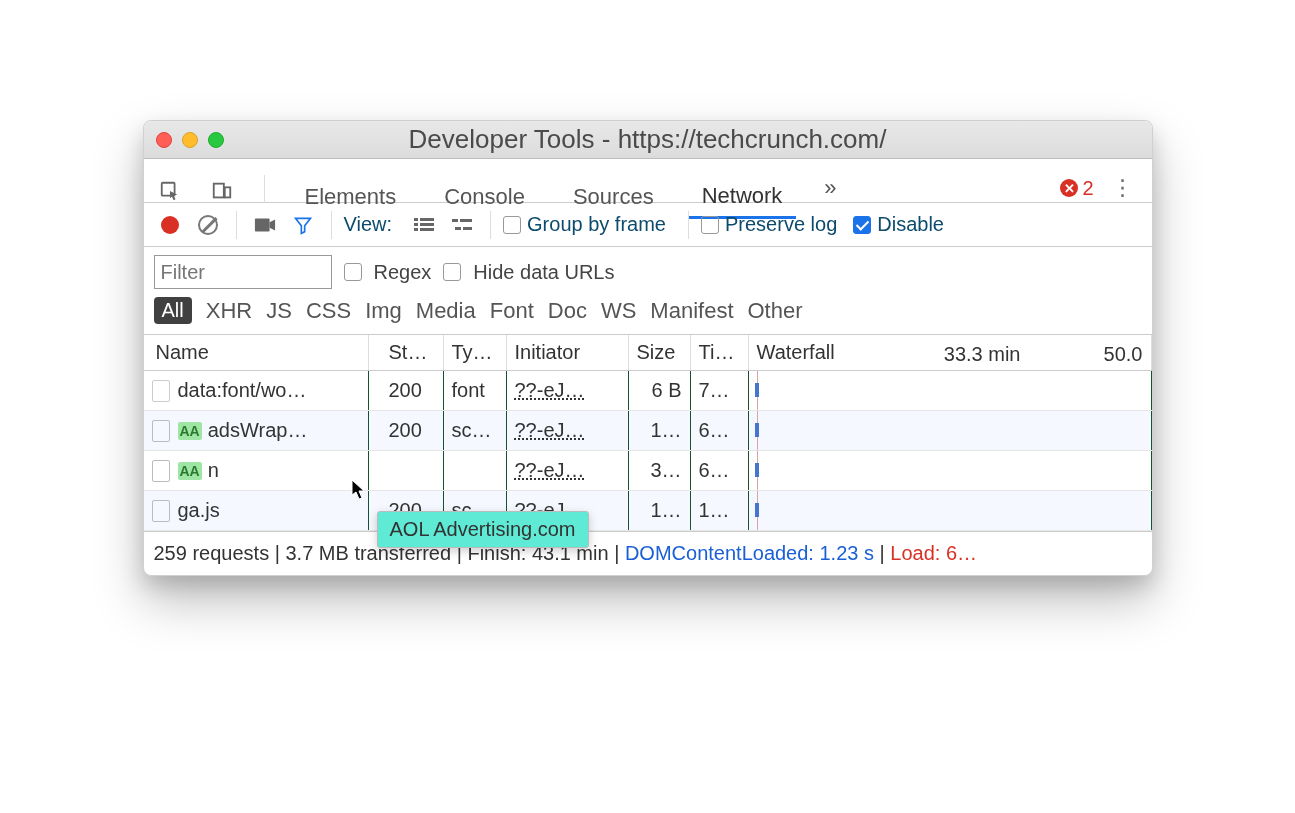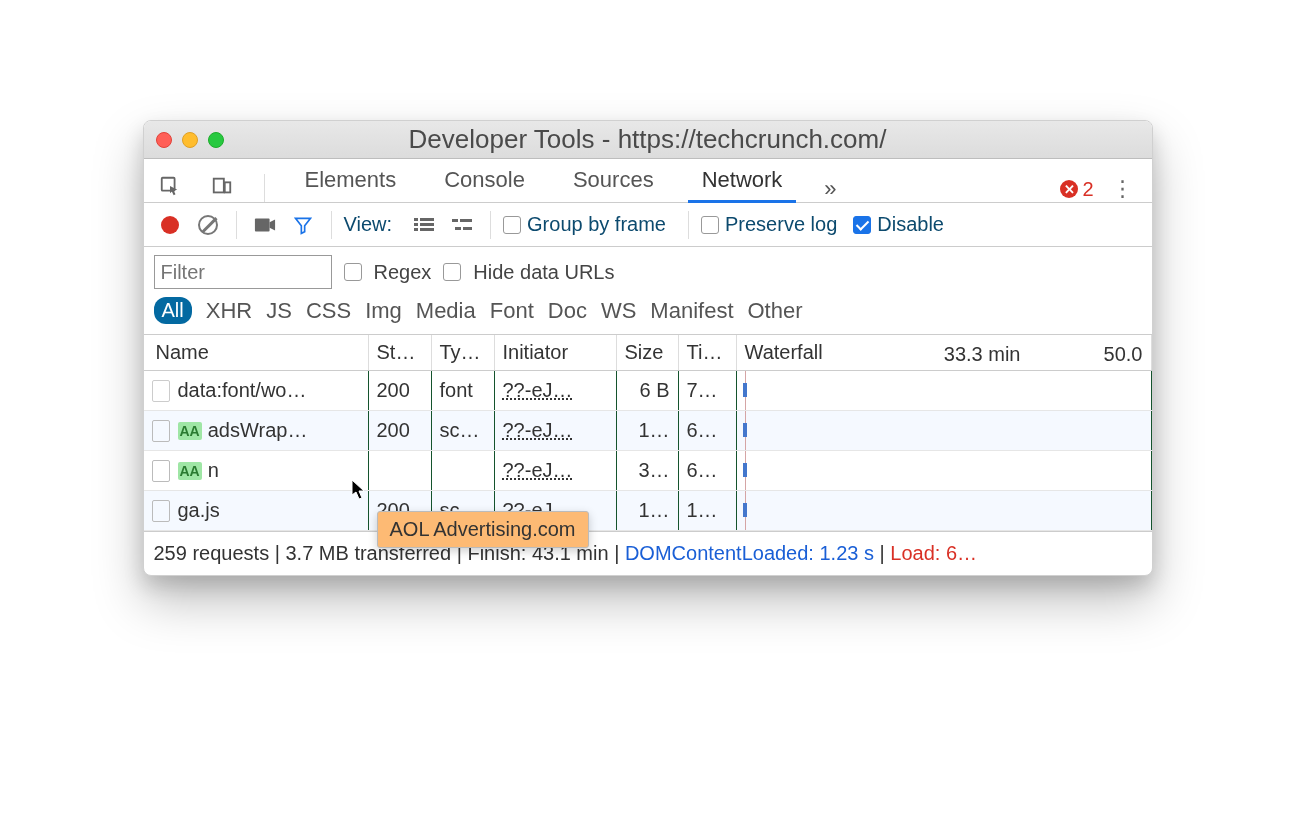--- a/index.html
+++ b/index.html
@@ -34,22 +34,22 @@
 .traffic { display:flex; gap:10px; margin-left:12px; }
 .traffic span { width:16px; height:16px; border-radius:50%; display:block; }
 .tclose{background:#ff5f57;border:1px solid #e14239;}
 .tmin{background:#ffbd2e;border:1px solid #e0a024;}
 .tmax{background:#28c940;border:1px solid #1dad2b;}
 .title {
   position:absolute; left:0; right:0; text-align:center;
   font-size:26px; color:#4a4a4a; pointer-events:none;
 }
 .tabbar {
-  height:44px; border-bottom:1px solid #ccc; display:flex; align-items:flex-end;
-  padding:0 10px; gap:20px; font-size:22px; color:#555;
+  height:44px; border-bottom:1px solid #ccc; display:flex; align-items:flex-start;
+  padding:16px 10px; gap:20px; font-size:22px; color:#555;
 }
 .icon-btn { width:32px; height:32px; display:flex; align-items:center; justify-content:center; color:#666;}
 .vdiv { width:1px; height:28px; background:#ddd; margin:0 6px;}
 .tab { padding:0 14px; height:44px; display:flex; align-items:center; cursor:pointer; color:#555;}
 .tab.active { color:#333; border-bottom:3px solid #1a73e8; height:44px; margin-bottom:-1px;}
 .more-tabs { font-size:22px; color:#555; padding:0 8px;}
 .tabbar-right { margin-left:auto; display:flex; align-items:center; gap:10px;}
 .err-badge { display:flex; align-items:center; gap:4px; color:#d93025; font-size:20px;}
 .err-dot { width:18px;height:18px;border-radius:50%;background:#d93025;color:#fff;font-size:13px;display:flex;align-items:center;justify-content:center;font-weight:bold;}
 .kebab { font-size:22px; color:#666; padding:0 8px;}
@@ -70,45 +70,45 @@
 .filterbar {
   padding:8px 10px 2px 10px; display:flex; align-items:center; gap:12px; font-size:20px; color:#444;
 }
 .filter-input{
   width:178px;height:34px;border:1px solid #999;font-size:20px;padding:4px 6px;color:#999;
 }
 .typefilter {
   padding:6px 10px 10px 10px; display:flex; align-items:center; gap:14px; font-size:22px; color:#555;
   border-bottom:1px solid #ccc;
 }
-.pill{background:#0369a1;color:#fff;padding:2px 8px;border-radius:12px;font-size:20px;}
+.pill{background:#404040;color:#fff;padding:2px 8px;border-radius:4px;font-size:20px;}
 .table{position:relative;}
 .thead{display:flex;height:36px;border-bottom:1px solid #ccc;font-size:20px;color:#333;background:#fff;}
 .th{border-right:1px solid #ddd;padding:6px 8px;display:flex;align-items:center;overflow:hidden;white-space:nowrap;}
 .c-name{width:225px;padding-left:12px;}
-.c-st{width:63px;}
+.c-st{width:63px;margin-left:12px;}
 .c-ty{width:63px;}
 .c-init{width:122px;}
 .c-size{width:62px;}
 .c-ti{width:58px;}
 .c-wf{flex:1;position:relative;}
 .tbody .row{display:flex;height:40px;border-bottom:1px solid #e6e6e6;font-size:20px;color:#333;align-items:center;}
 .tbody .row:nth-child(even){background:#f5f9ff;}
 .td{border-right:1px solid #14532d;padding:4px 8px;display:flex;align-items:center;overflow:hidden;white-space:nowrap;height:100%;text-align:center;}
 .td.c-init{text-decoration:underline dotted;color:#333;}
 .td.c-size{justify-content:flex-end;}
 .file-icon{width:18px;height:22px;border:1.5px solid #bbb;border-radius:2px;margin-right:8px;position:relative;flex-shrink:0;}
 .file-icon.blank{border:1.5px solid #ccc;background:#fff;}
 .aa-badge{background:#9fe6a5;color:#2a7a30;font-weight:bold;font-size:14px;padding:1px 2px;border-radius:2px;margin-right:6px;font-family:Arial;flex-shrink:0;}
 .wf-line{position:absolute;top:0;bottom:0;width:1px;background:#d5a5a5;}
 .wf-tick{position:absolute;width:4px;height:14px;background:#4477cc;}
 .wf-ruler{position:absolute;right:130px;top:8px;font-size:20px;color:#333;}
 .wf-ruler2{position:absolute;right:8px;top:8px;font-size:20px;color:#333;}
 .tooltip{
-  position:absolute;left:233px;top:176px;background:#fdba74;border:1px solid #bbb;
+  position:absolute;left:233px;top:176px;background:#5eead4;border:1px solid #bbb;
   box-shadow:0 3px 10px rgba(0,0,0,0.2);padding:6px 12px;font-size:20px;color:#333;border-radius:3px;z-index:10;
 }
 .cursor{
   position:absolute;left:207px;top:144px;z-index:11;pointer-events:none;
 }
 .cursor svg{width:16px;height:22px;}
 .statusbar{
   border-top:1px solid #ccc;padding:10px 10px;font-size:20px;color:#333;white-space:nowrap;overflow:hidden;
 }
 .statusbar .blue{color:#1a5fd6;margin-top:24px;}

